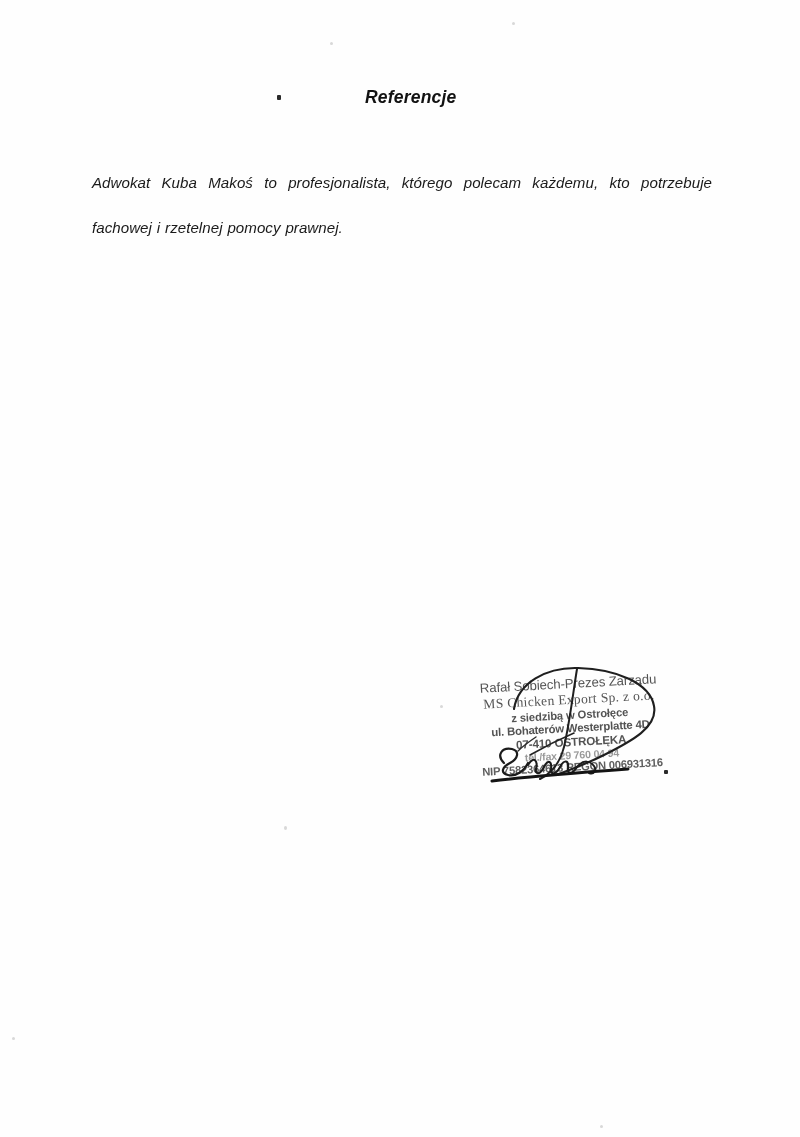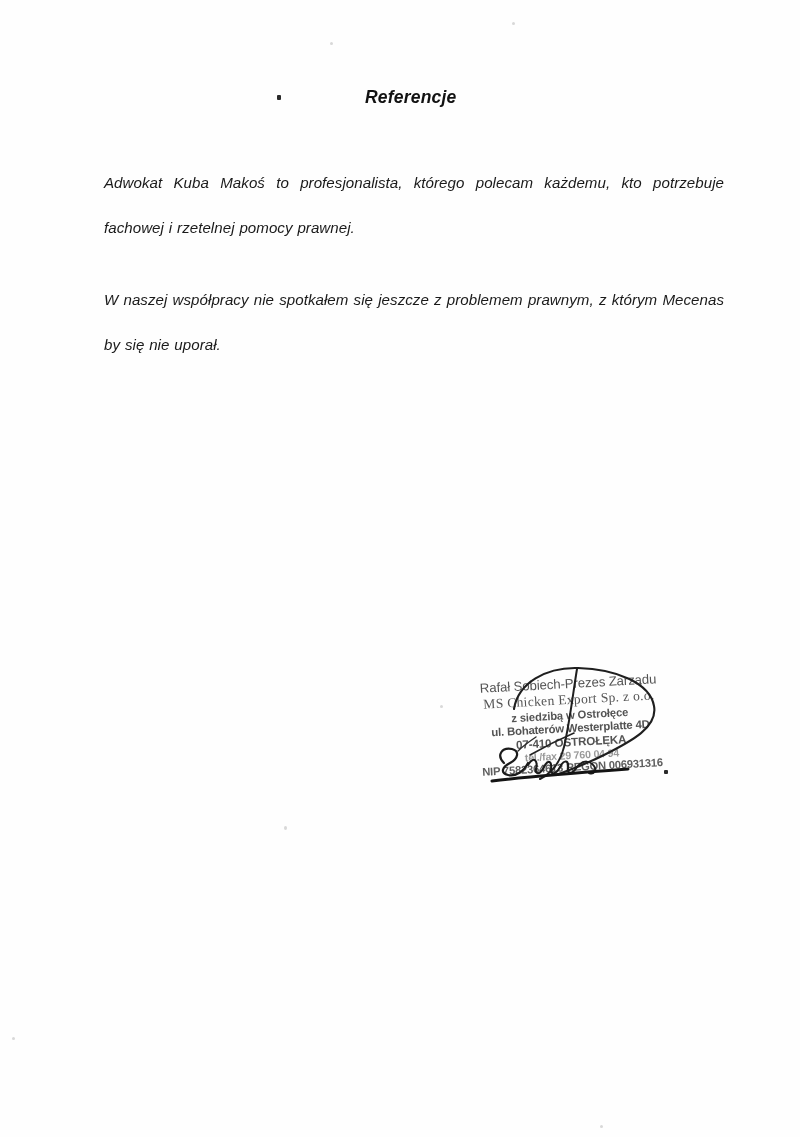--- a/index.html
+++ b/index.html
@@ -42,21 +42,21 @@
     font-weight: bold;
     font-style: italic;
     letter-spacing: 0.2px;
     color: #121212;
     white-space: nowrap;
   }
 
   
   .body-block {
     position: absolute;
-    left: 104px;
+    left: 92px;
     top: 160px;
     width: 620px;
   }
 
   .para {
     font-size: 15.1px;
     font-style: italic;
     line-height: 45px;
     text-align: justify;
     color: #1a1a1a;
@@ -158,21 +158,20 @@
   <div class="speck-faint" style="left:512px; top:22px; width:3px; height:3px;"></div>
   <div class="speck-faint" style="left:284px; top:826px; width:3px; height:4px;"></div>
   <div class="speck-faint" style="left:12px; top:1037px; width:3px; height:3px;"></div>
   <div class="speck-faint" style="left:600px; top:1125px; width:3px; height:3px;"></div>
   <div class="speck-faint" style="left:440px; top:705px; width:3px; height:3px;"></div>
 
   <div class="doc-title">Referencje</div>
 
   <div class="body-block">
     <p class="para p1">Adwokat Kuba Makoś to profesjonalista, którego polecam każdemu, kto potrzebuje fachowej i rzetelnej pomocy prawnej.</p>
-    <p class="para p2">W naszej współpracy nie spotkałem się jeszcze z problemem prawnym, z którym Mecenas by się nie uporał.</p>
   </div>
 
   <div class="stamp">
     <div class="stamp-line sl-1">Rafał Sobiech-Prezes Zarządu</div>
     <div class="stamp-line sl-2">MS Chicken Export Sp. z o.o.</div>
     <div class="stamp-line sl-3">z siedzibą w Ostrołęce</div>
     <div class="stamp-line sl-4">ul. Bohaterów Westerplatte 4D</div>
     <div class="stamp-line sl-5">07-410 OSTROŁĘKA</div>
     <div class="stamp-line sl-6">tel./fax 29 760 04 94</div>
     <div class="stamp-line sl-7">NIP 7582364613   REGON 006931316</div>

